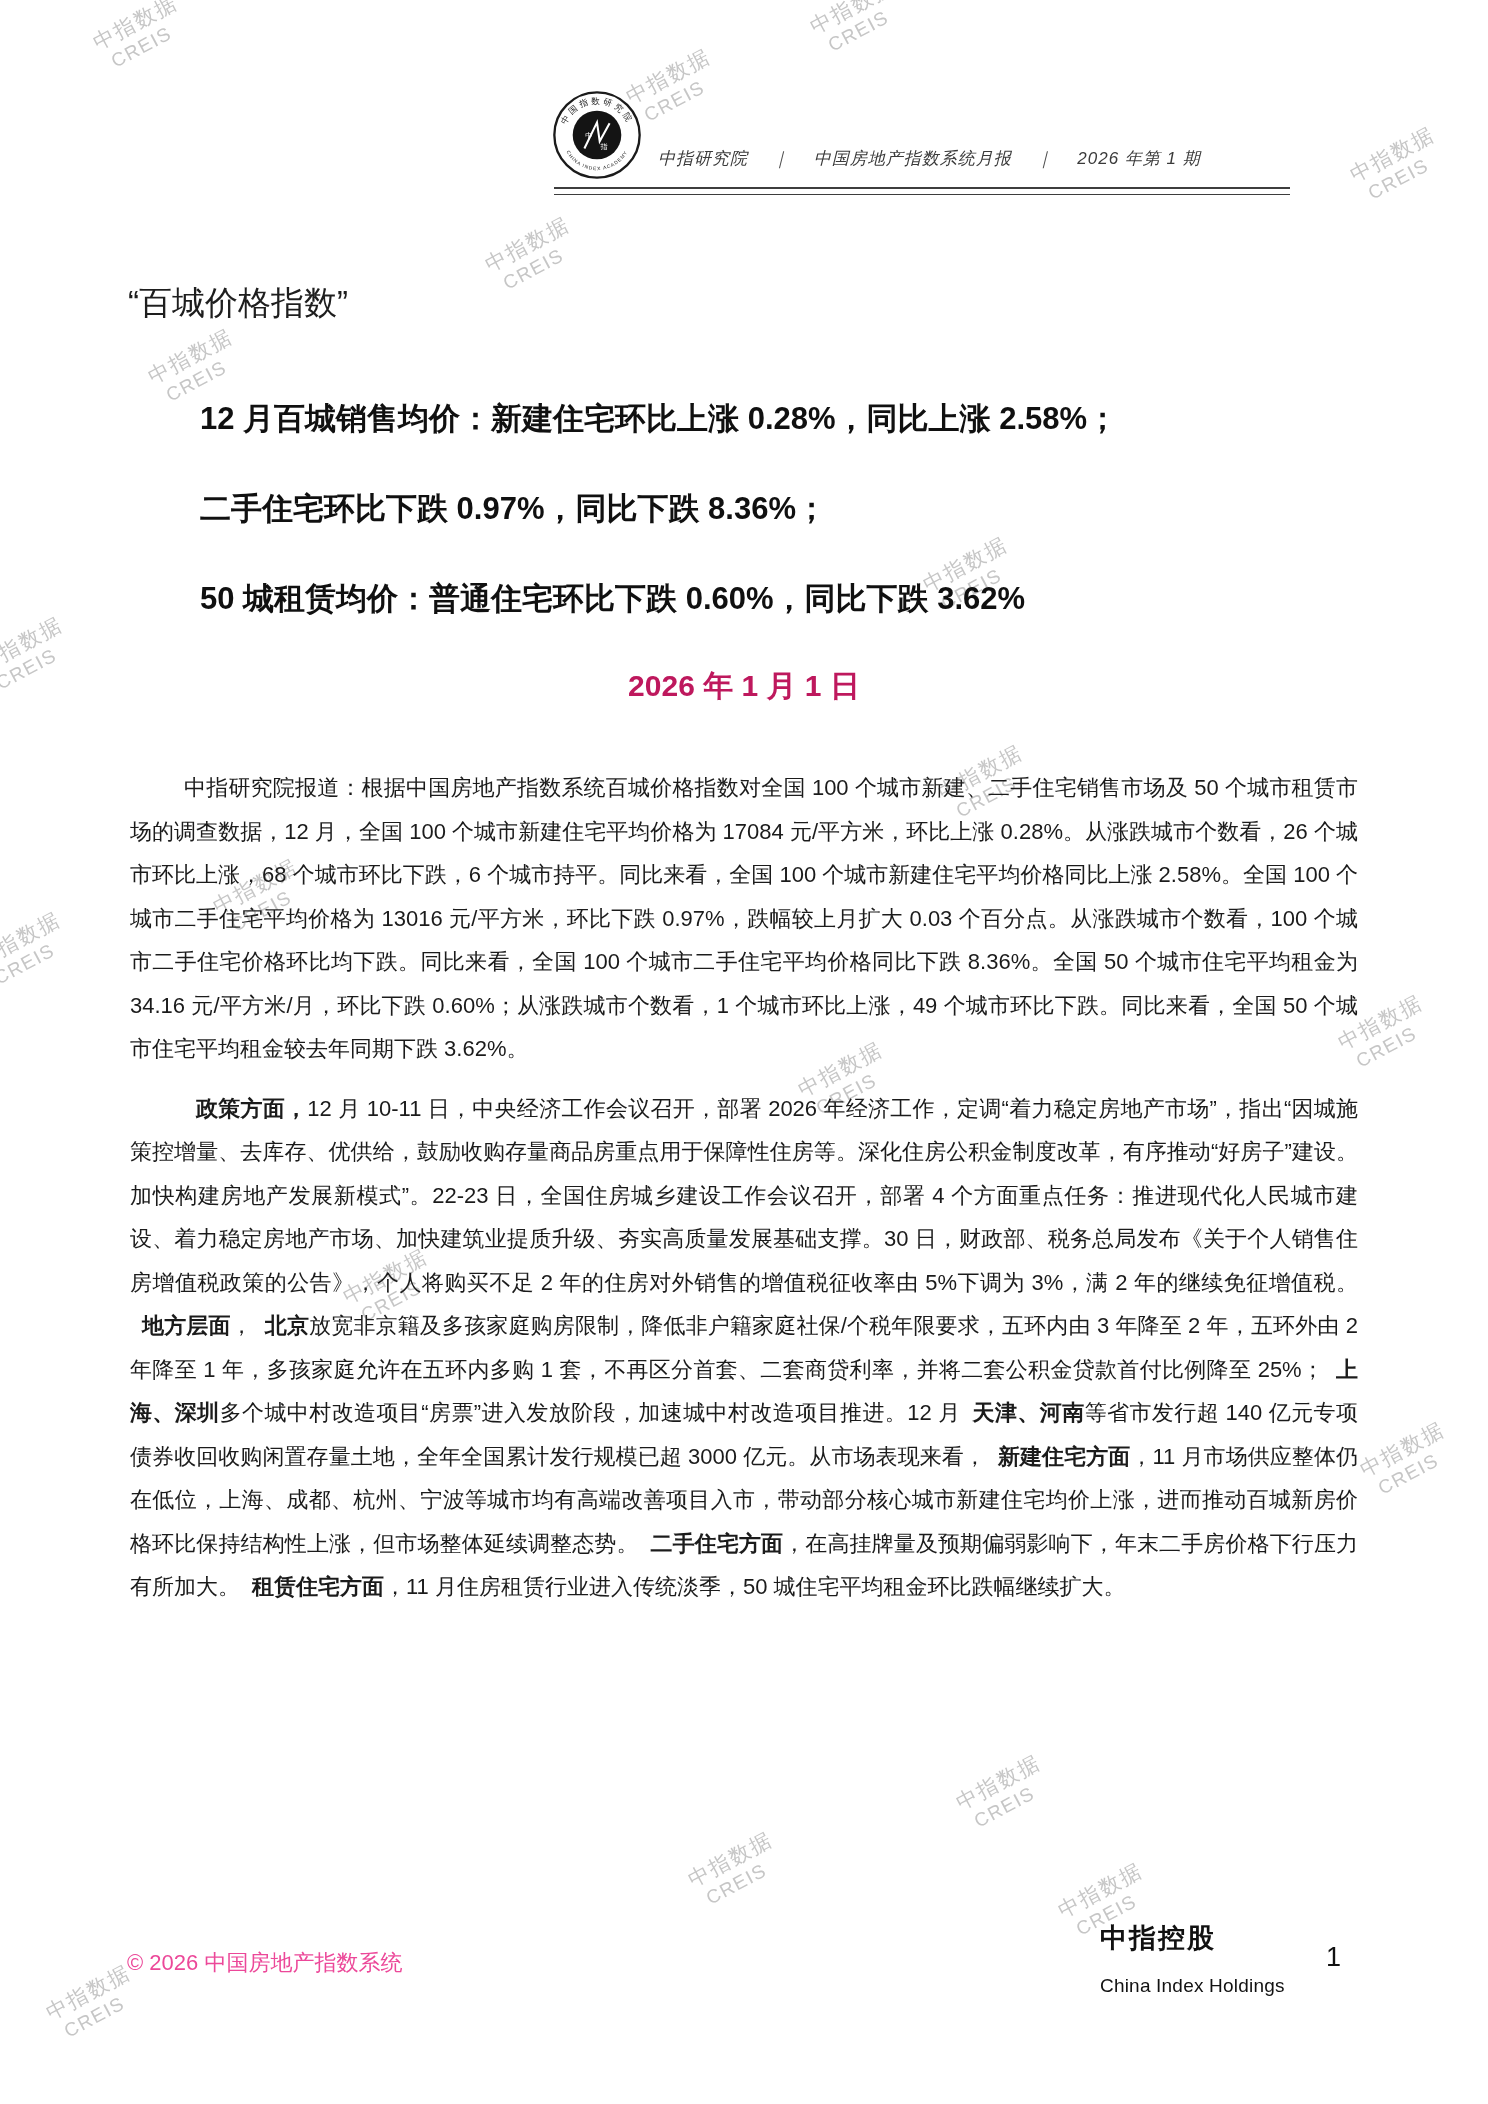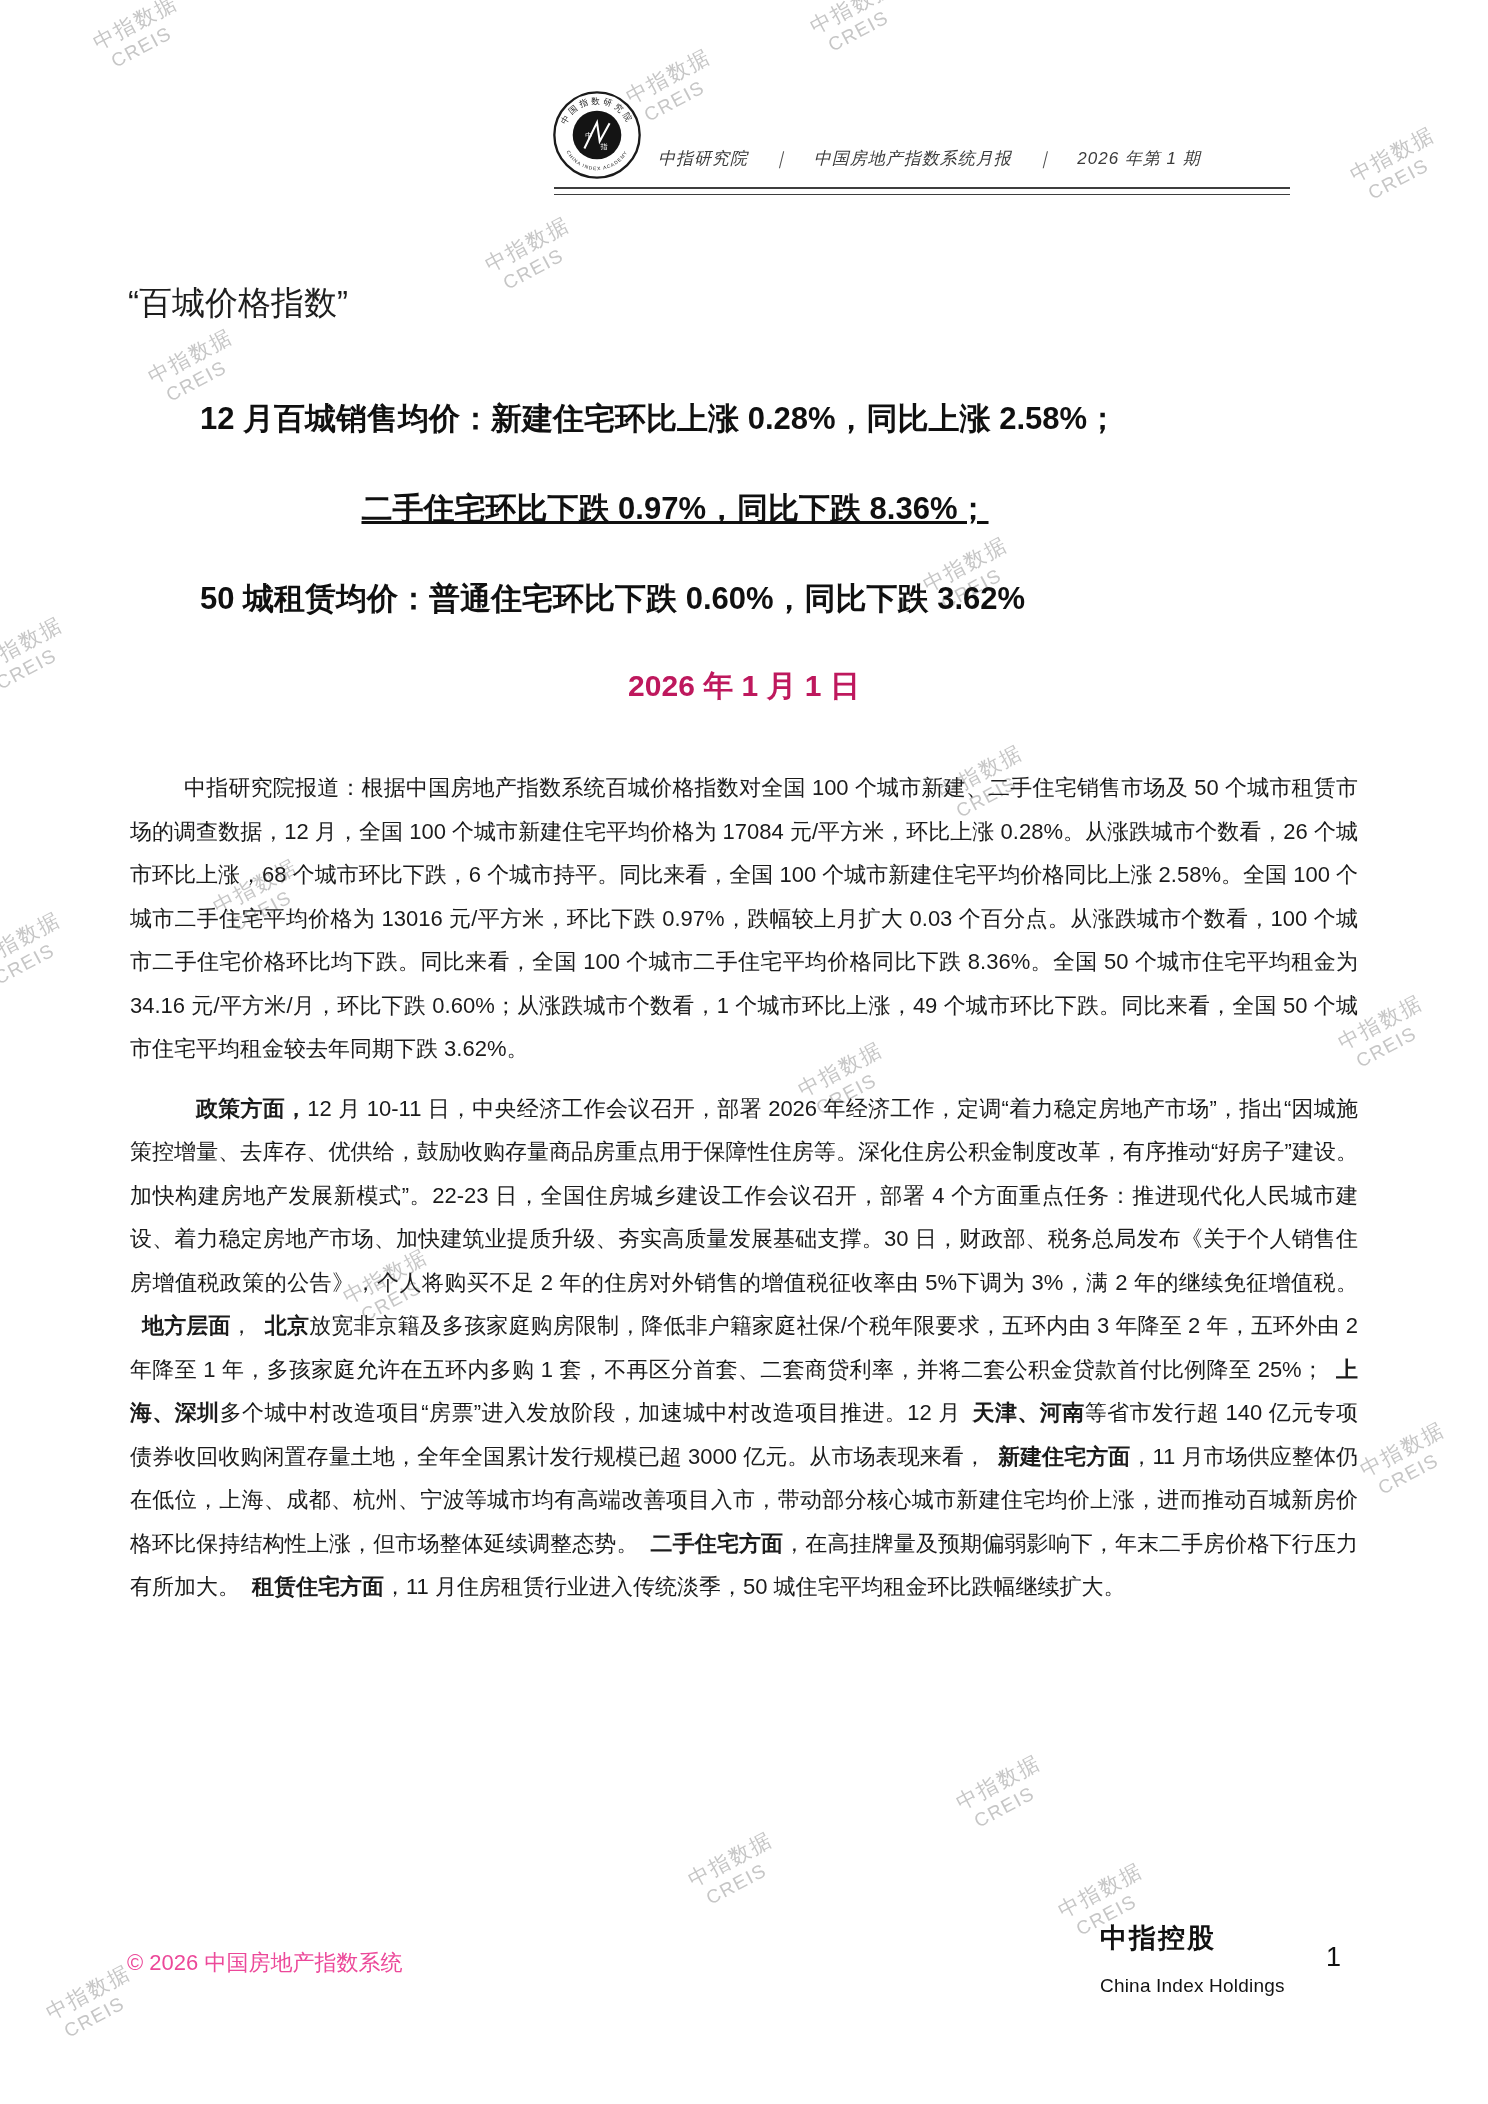--- a/index.html
+++ b/index.html
@@ -23,21 +23,21 @@
   .hsep{margin:0 24px;color:#4a4a4a;font-weight:400;}
   .header-rule{
     position:absolute;left:554px;top:187px;width:736px;height:5px;z-index:1;
     border-top:2px solid #3d3d3d;border-bottom:1px solid #3d3d3d;
   }
   
   .doc-label{position:absolute;left:128px;top:281px;z-index:2;font-size:33px;color:#1e1e1e;}
   .headline{position:absolute;left:200px;top:396px;width:950px;z-index:2;font-weight:bold;color:#101010;}
   .headline p{margin:0 0 44px 0;font-size:31px;line-height:46px;white-space:nowrap;}
   .hl-c{}
-  .hl-r{text-align:center;text-decoration:underline;}
+  .hl-r{text-align:left;}
   .dateline{
     position:absolute;left:130px;top:666px;width:1228px;z-index:2;
     text-align:center;font-size:30px;font-weight:bold;color:#be185d;
   }
   
   .body-text{
     position:absolute;left:130px;top:766px;width:1228px;z-index:2;
     font-size:22px;line-height:43.5px;text-align:justify;color:#1b1b1b;
   }
   .para{margin:0;text-indent:54px;}

